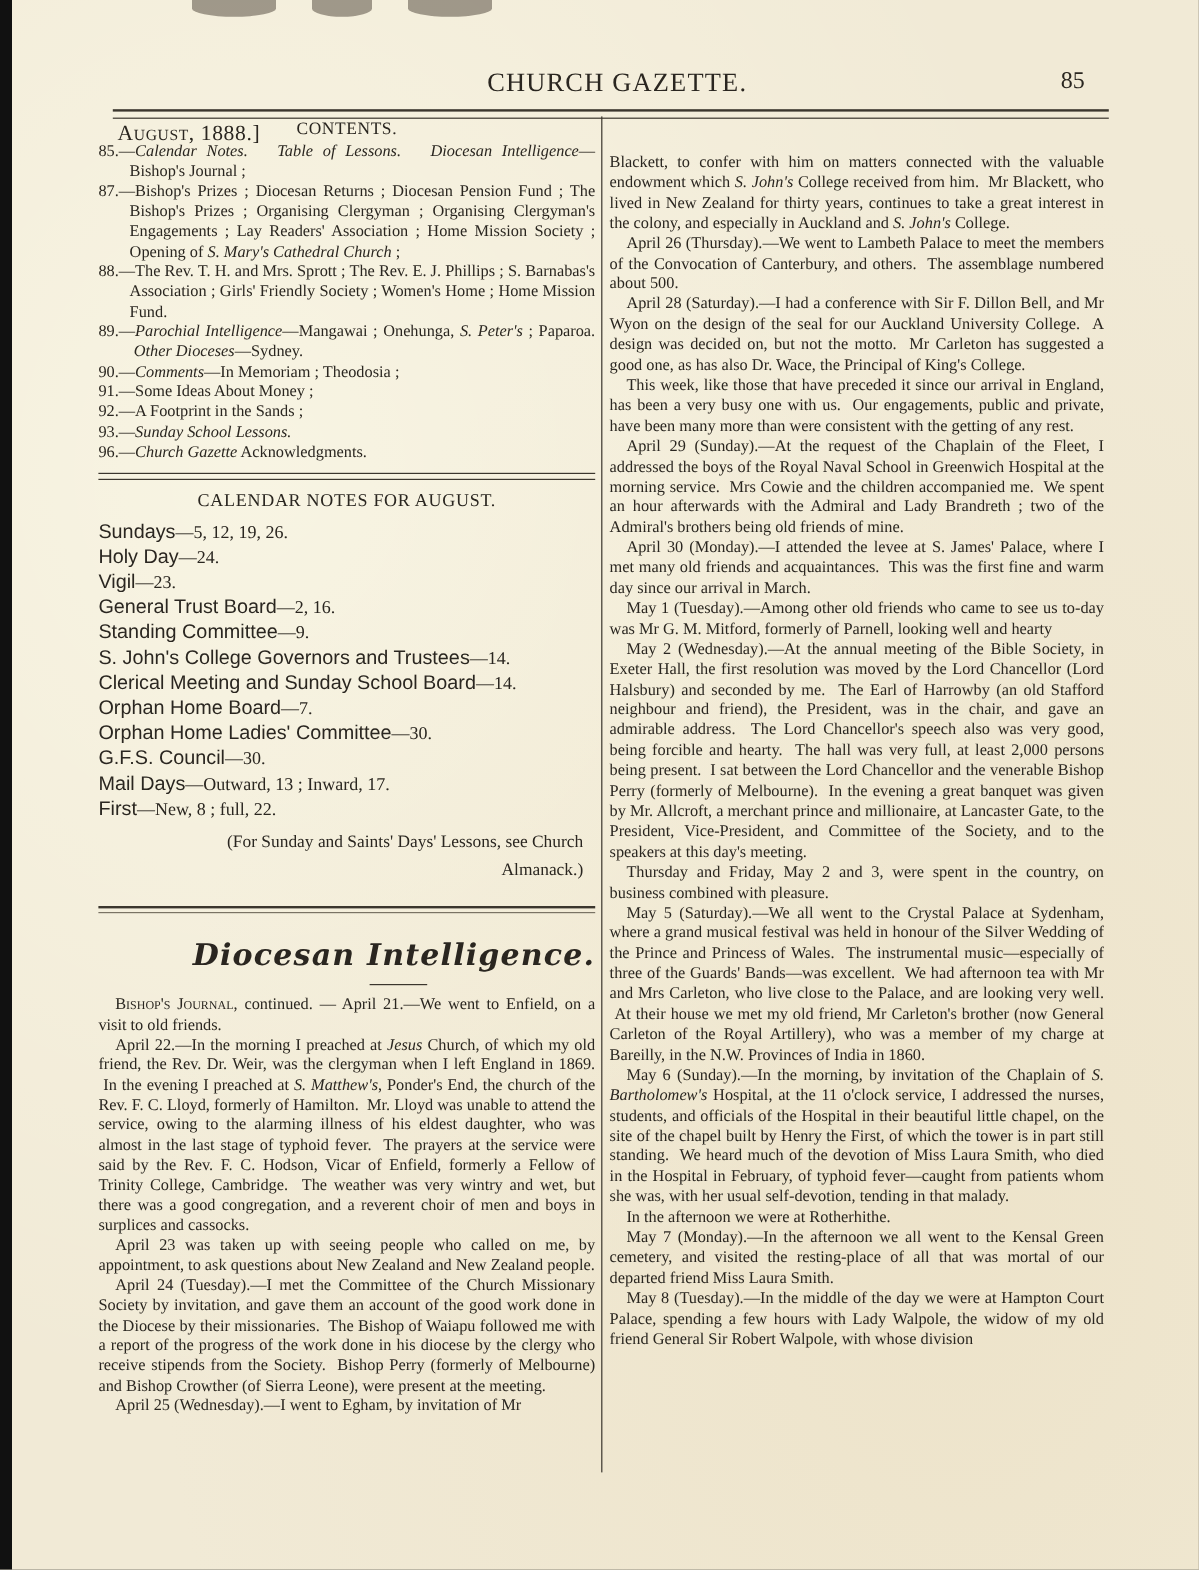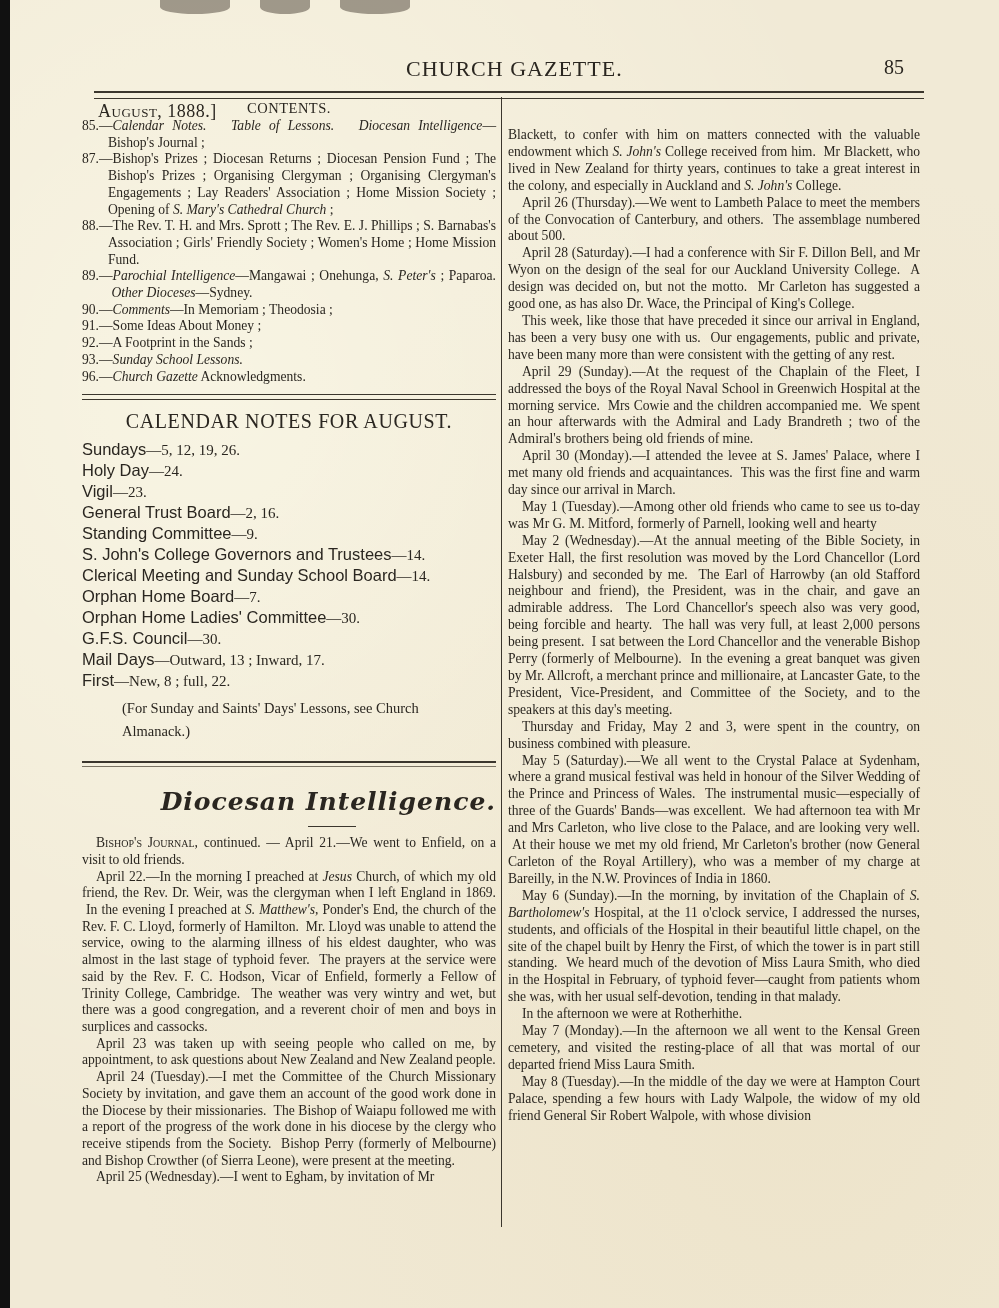--- a/index.html
+++ b/index.html
@@ -32,25 +32,25 @@
     position: absolute; left: 491px; top: 97px; width: 1px; height: 1130px; background: #3b362d;
   }
   .left-col { position: absolute; left: 72px; top: 99px; width: 414px; }
   .right-col { position: absolute; left: 498px; top: 99px; width: 412px; }
   .contents-title { text-align: center; font-size: 14.5px; letter-spacing: 0.5px; margin: 1px 0 1px; }
   .toc-item { font-size: 13.6px; line-height: 16.7px; padding-left: 26px; text-indent: -26px; text-align: justify; }
   .toc-item i { font-style: italic; }
   .rule-double {
     height: 4px; border-top: 1px solid #3b362d; border-bottom: 1px solid #3b362d; margin: 9px 0 0 0;
   }
-  .cal-title { text-align: center; font-size: 20px; letter-spacing: 0.6px; margin: 10px 0 6px; }
+  .cal-title { text-align: center; font-size: 15px; letter-spacing: 0.6px; margin: 10px 0 6px; }
   .cal-row { font-size: 16.5px; line-height: 20px; white-space: nowrap; }
   .cal-row .lbl { font-family: Liberation Sans, sans-serif; font-size: 16.5px; }
   .cal-row .val { font-family: "Liberation Serif", serif; font-size: 15px; }
-  .cal-note { text-align: left; font-size: 14.5px; line-height: 23px; margin: 6px 10px 0 40px; }
+  .cal-note { text-align: right; font-size: 14.5px; line-height: 23px; margin: 6px 10px 0 40px; }
   .rule-mid { height: 3px; border-top: 2px solid #3b362d; border-bottom: 1px solid #7a7364; margin: 18px 0 0 0; }
   .section-title {
     text-align: right; font-family: "DejaVu Serif", serif; font-weight: bold; font-size: 25px;
     margin: 20px 0 0; letter-spacing: 1px; font-style: italic;
   }
   .short-rule { width: 48px; height: 1px; background: #3b362d; margin: 10px auto 8px 226px; }
   .para { font-size: 13.6px; line-height: 16.7px; text-align: justify; text-indent: 14px; margin: 0; }
   .para.cont { text-indent: 0; margin-top: 28px; }
   .para i { font-style: italic; }
   .smallcaps { font-variant: small-caps; }

